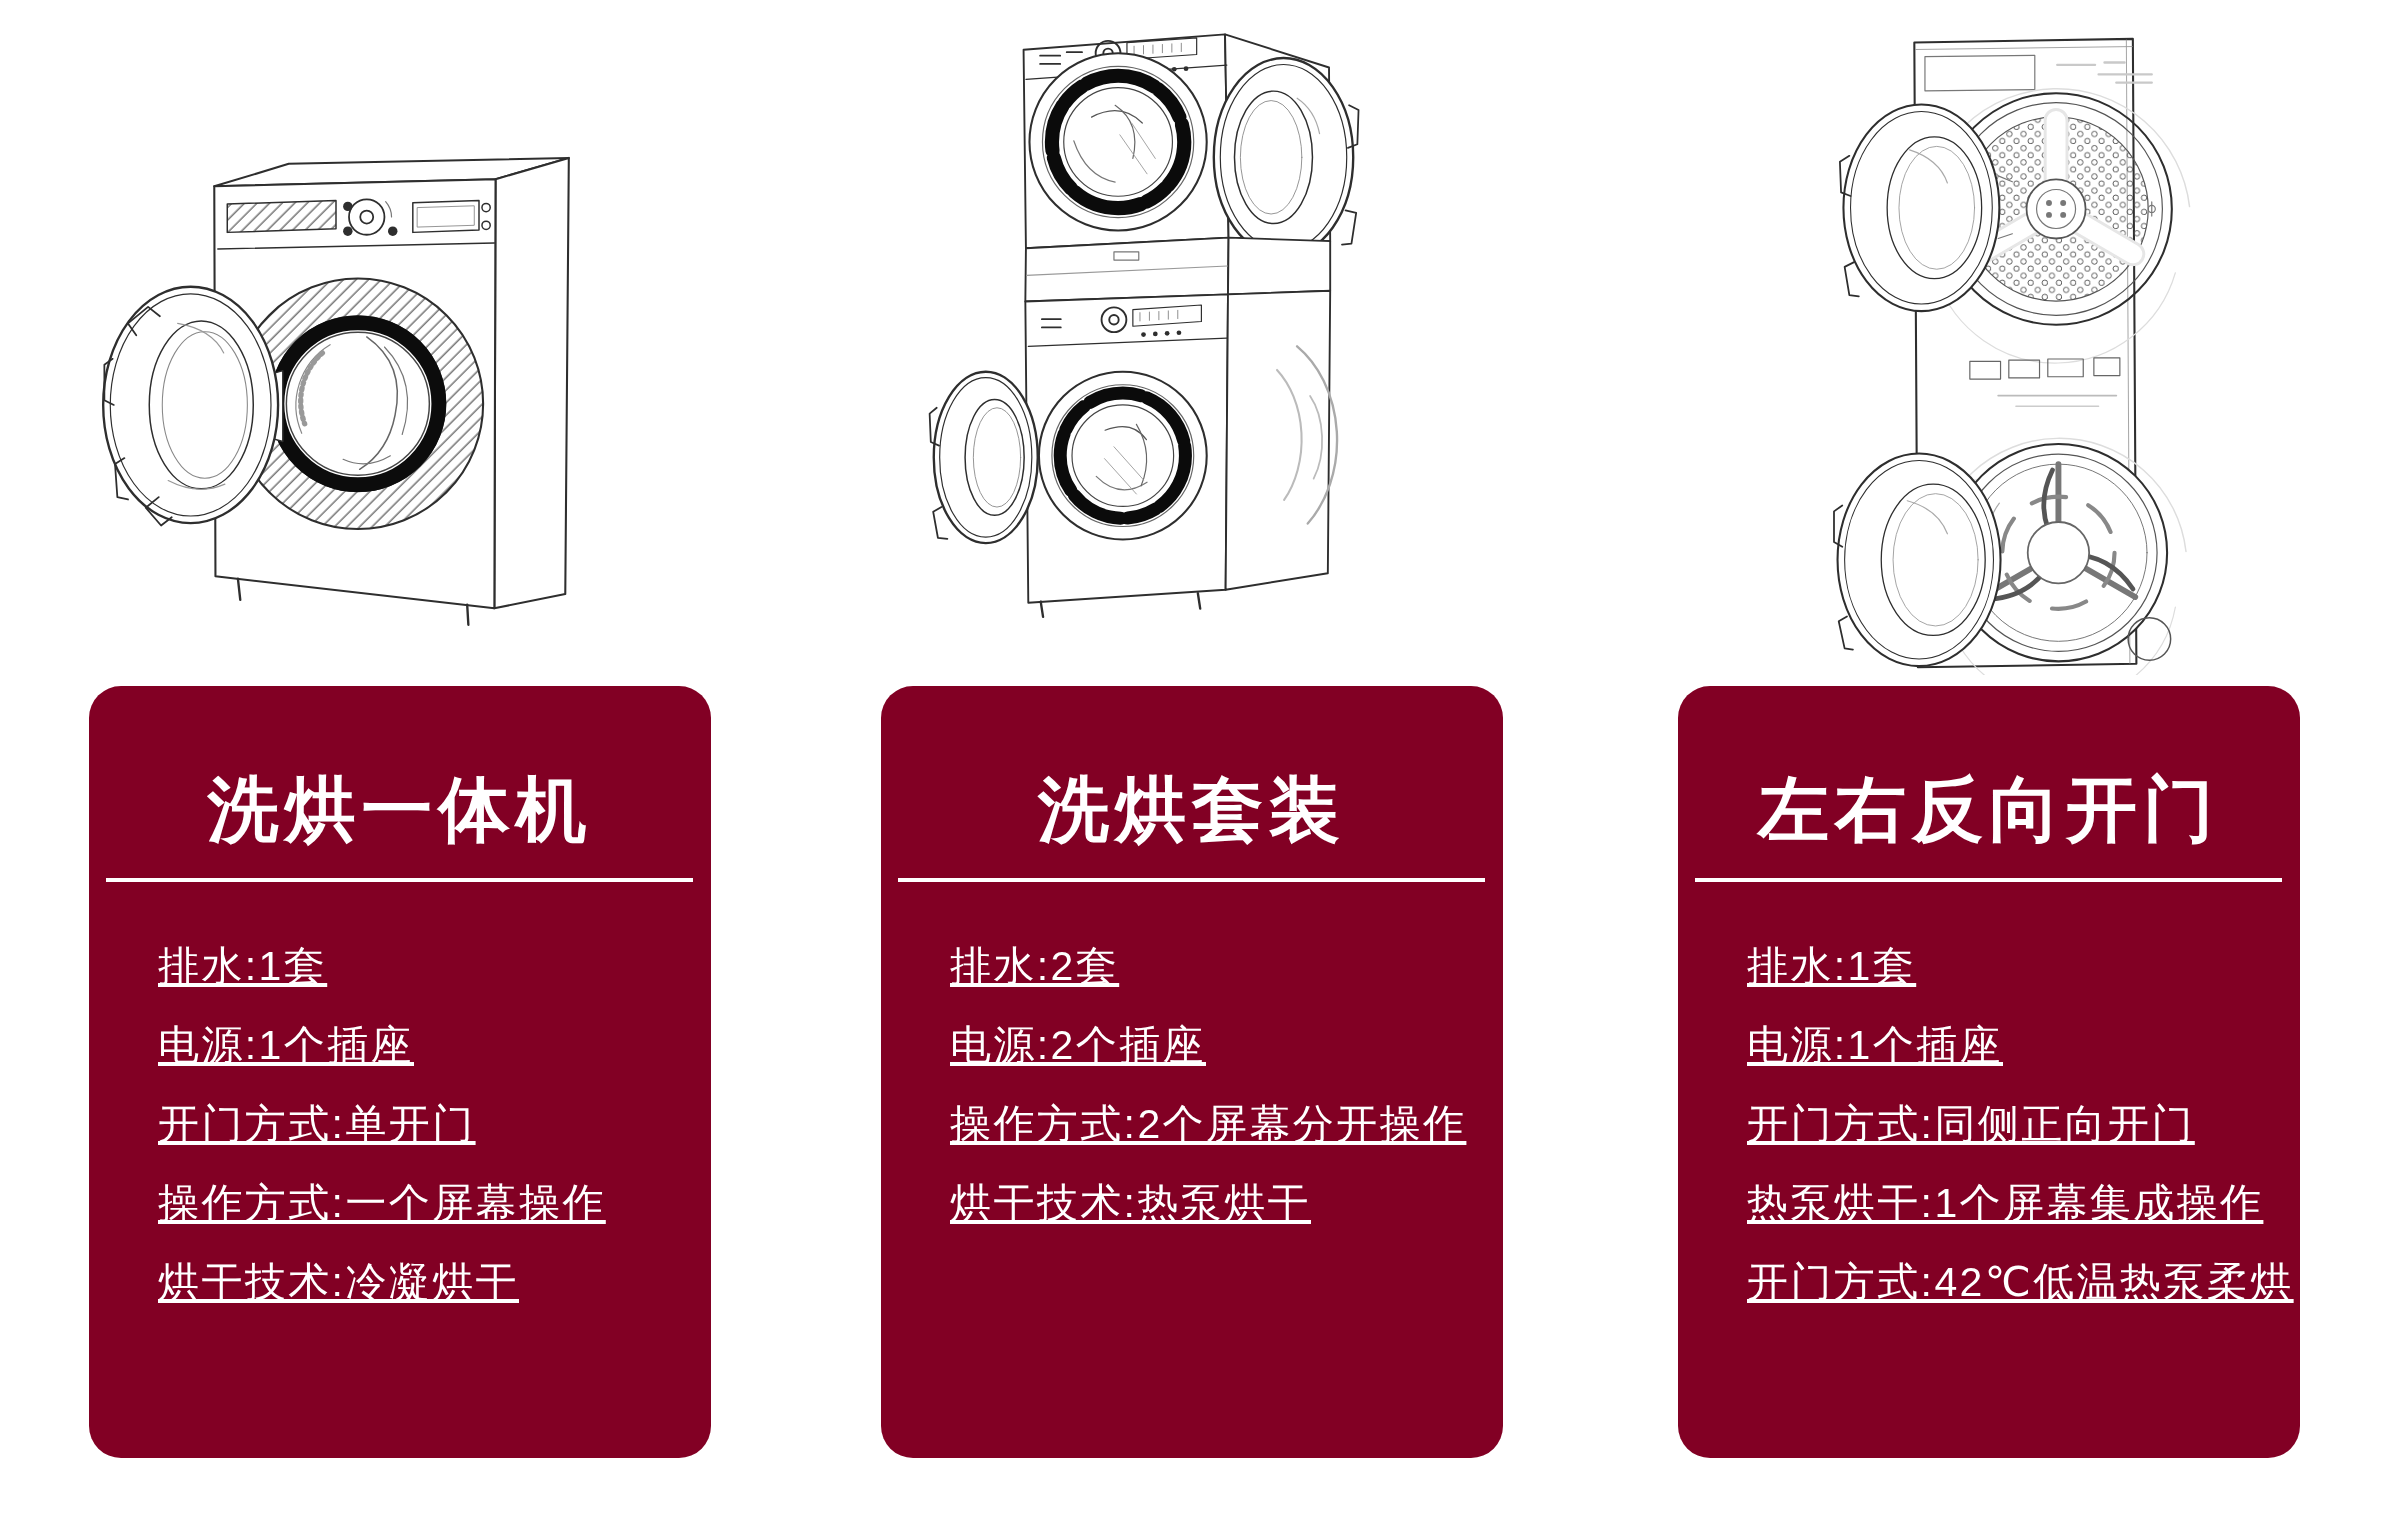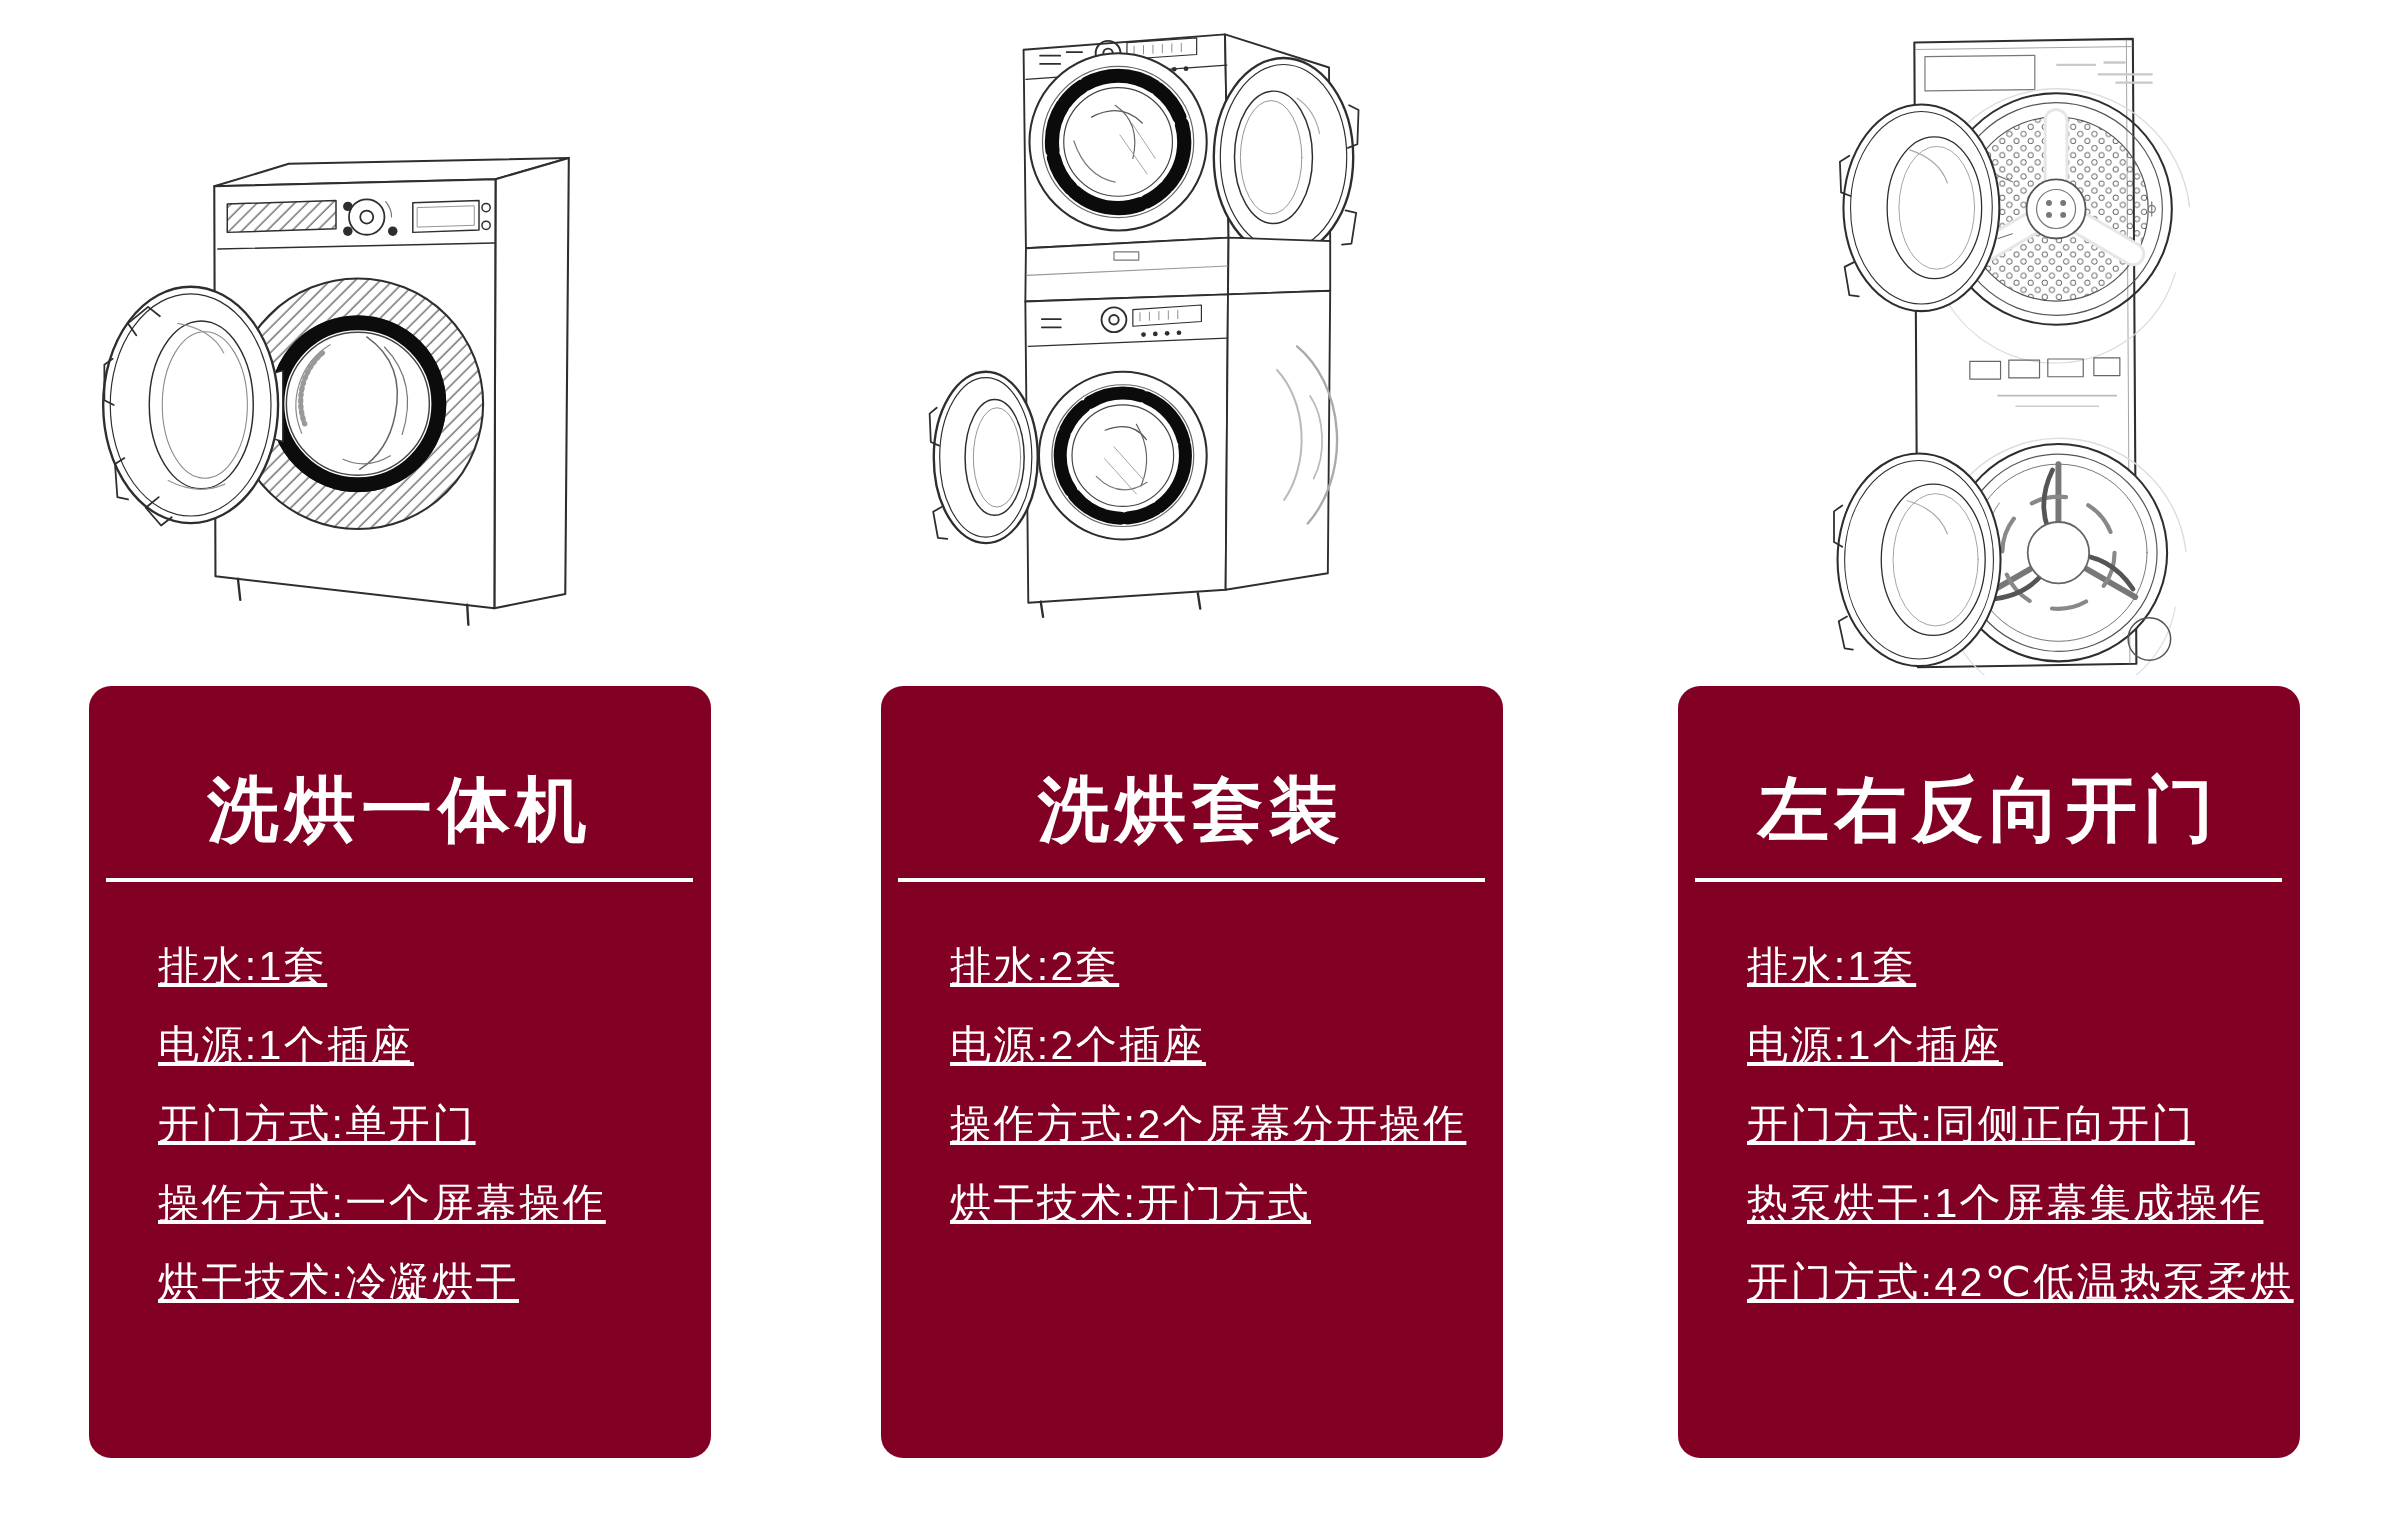--- a/index.html
+++ b/index.html
@@ -11,21 +11,21 @@
     font-family:"Liberation Sans","DejaVu Sans",sans-serif;
   }
   .machine{position:absolute;}
   .machine.m1{left:89px;top:127px;width:520px;height:547px;}
   .machine.m2{left:919px;top:15px;width:449px;height:642px;}
   .machine.m3{left:1821px;top:30px;width:378px;height:645px;}
   .card{
     position:absolute;top:686px;
     width:622px;height:772px;
     background:var(--card-background,#820024);
-    border-radius:22px;
+    border-radius:32px;
     color:var(--card-text,#ffffff);
   }
   .card.c1{left:89px;}
   .card.c2{left:881px;}
   .card.c3{left:1678px;}
   .card-title{
     margin:88px 0 0 0;
     text-align:center;
     font-size:71px;
     font-weight:700;
@@ -251,21 +251,21 @@
     </div>
   </section>
 
   <section class="card c2">
     <h2 class="card-title">洗烘套装</h2>
     <div class="card-divider"></div>
     <div class="card-specs">
       <div class="spec">排水:2套</div>
       <div class="spec">电源:2个插座</div>
       <div class="spec">操作方式:2个屏幕分开操作</div>
-      <div class="spec">烘干技术:开门方式</div>
+      <div class="spec">烘干技术:热泵烘干</div>
     </div>
   </section>
 
   <section class="card c3">
     <h2 class="card-title">左右反向开门</h2>
     <div class="card-divider"></div>
     <div class="card-specs">
       <div class="spec">排水:1套</div>
       <div class="spec">电源:1个插座</div>
       <div class="spec">开门方式:同侧正向开门</div>

